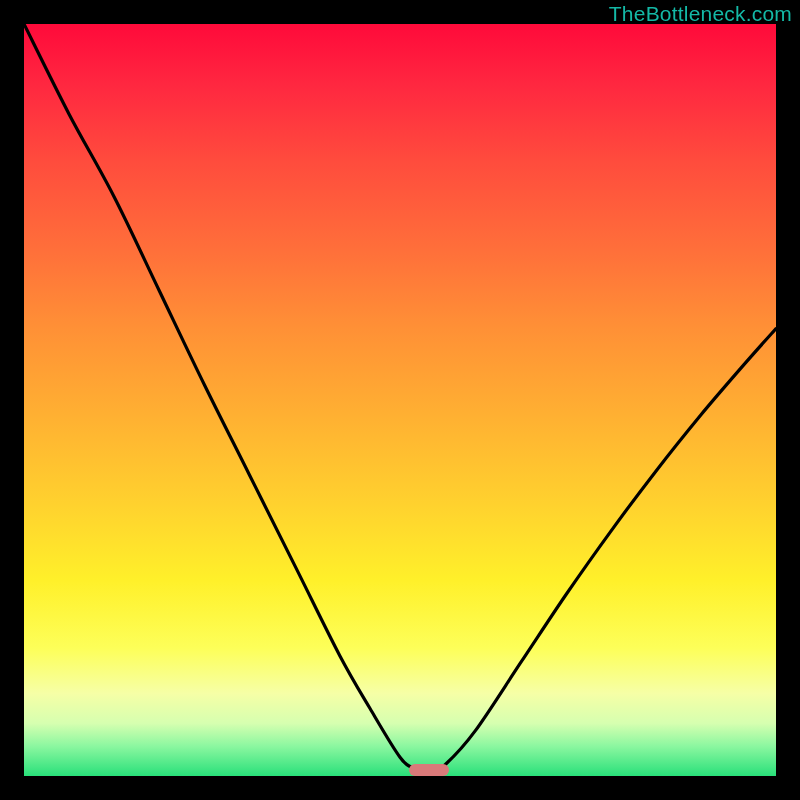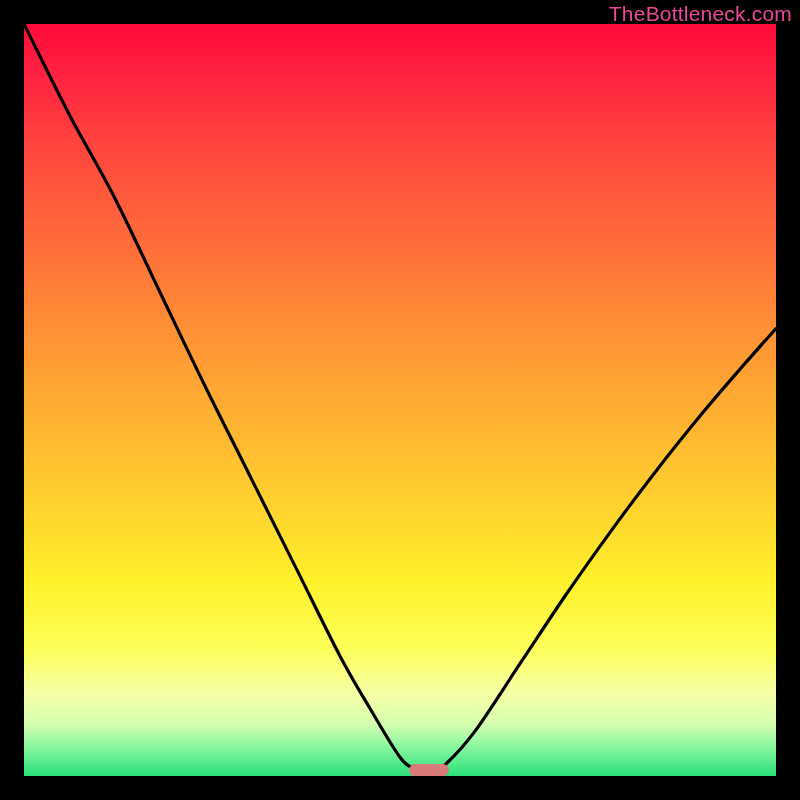--- a/index.html
+++ b/index.html
@@ -53,21 +53,21 @@
     width: 40px;
     height: 12px;
     border-radius: 6px;
     background: #d97a7a;
     transform: translate(-50%, -50%);
   }
   .watermark {
     position: absolute;
     top: 2px;
     right: 8px;
-    color: #ec4899;
+    color: #14b8a6;
     font-size: 21px;
     letter-spacing: 0.2px;
     font-weight: 500;
     user-select: none;
   }
 </style>
 </head>
 <body>
 
 <div class="frame">

